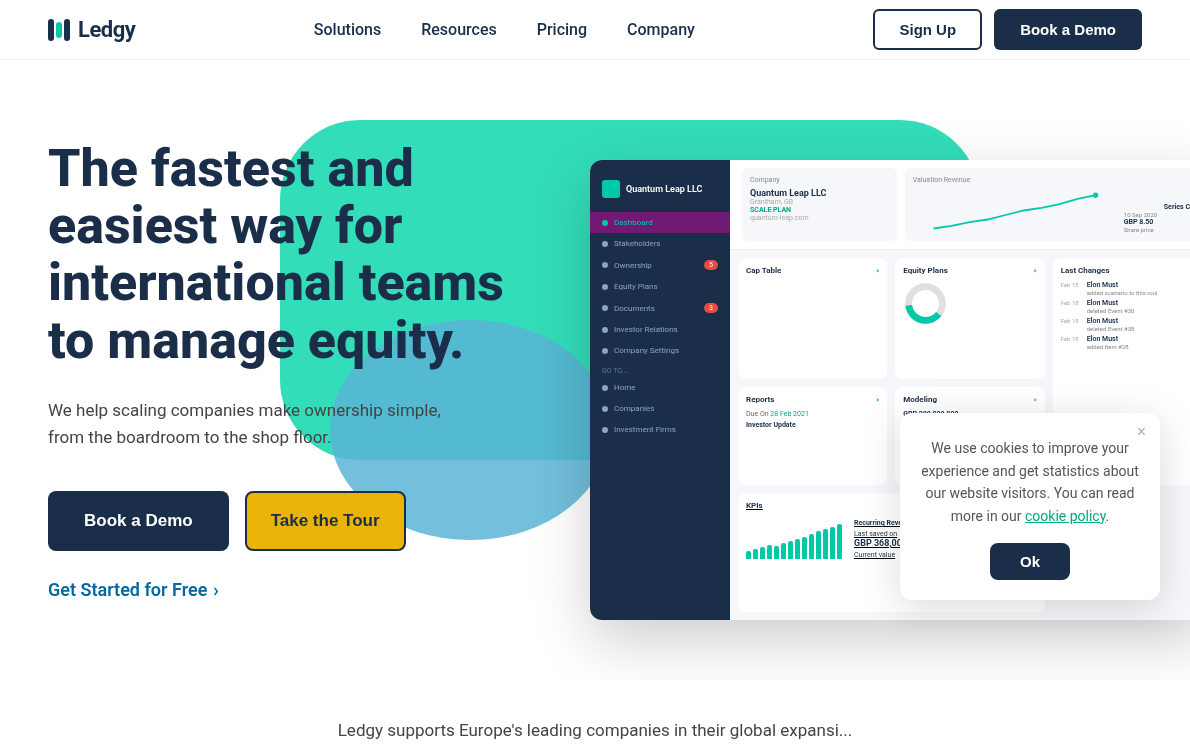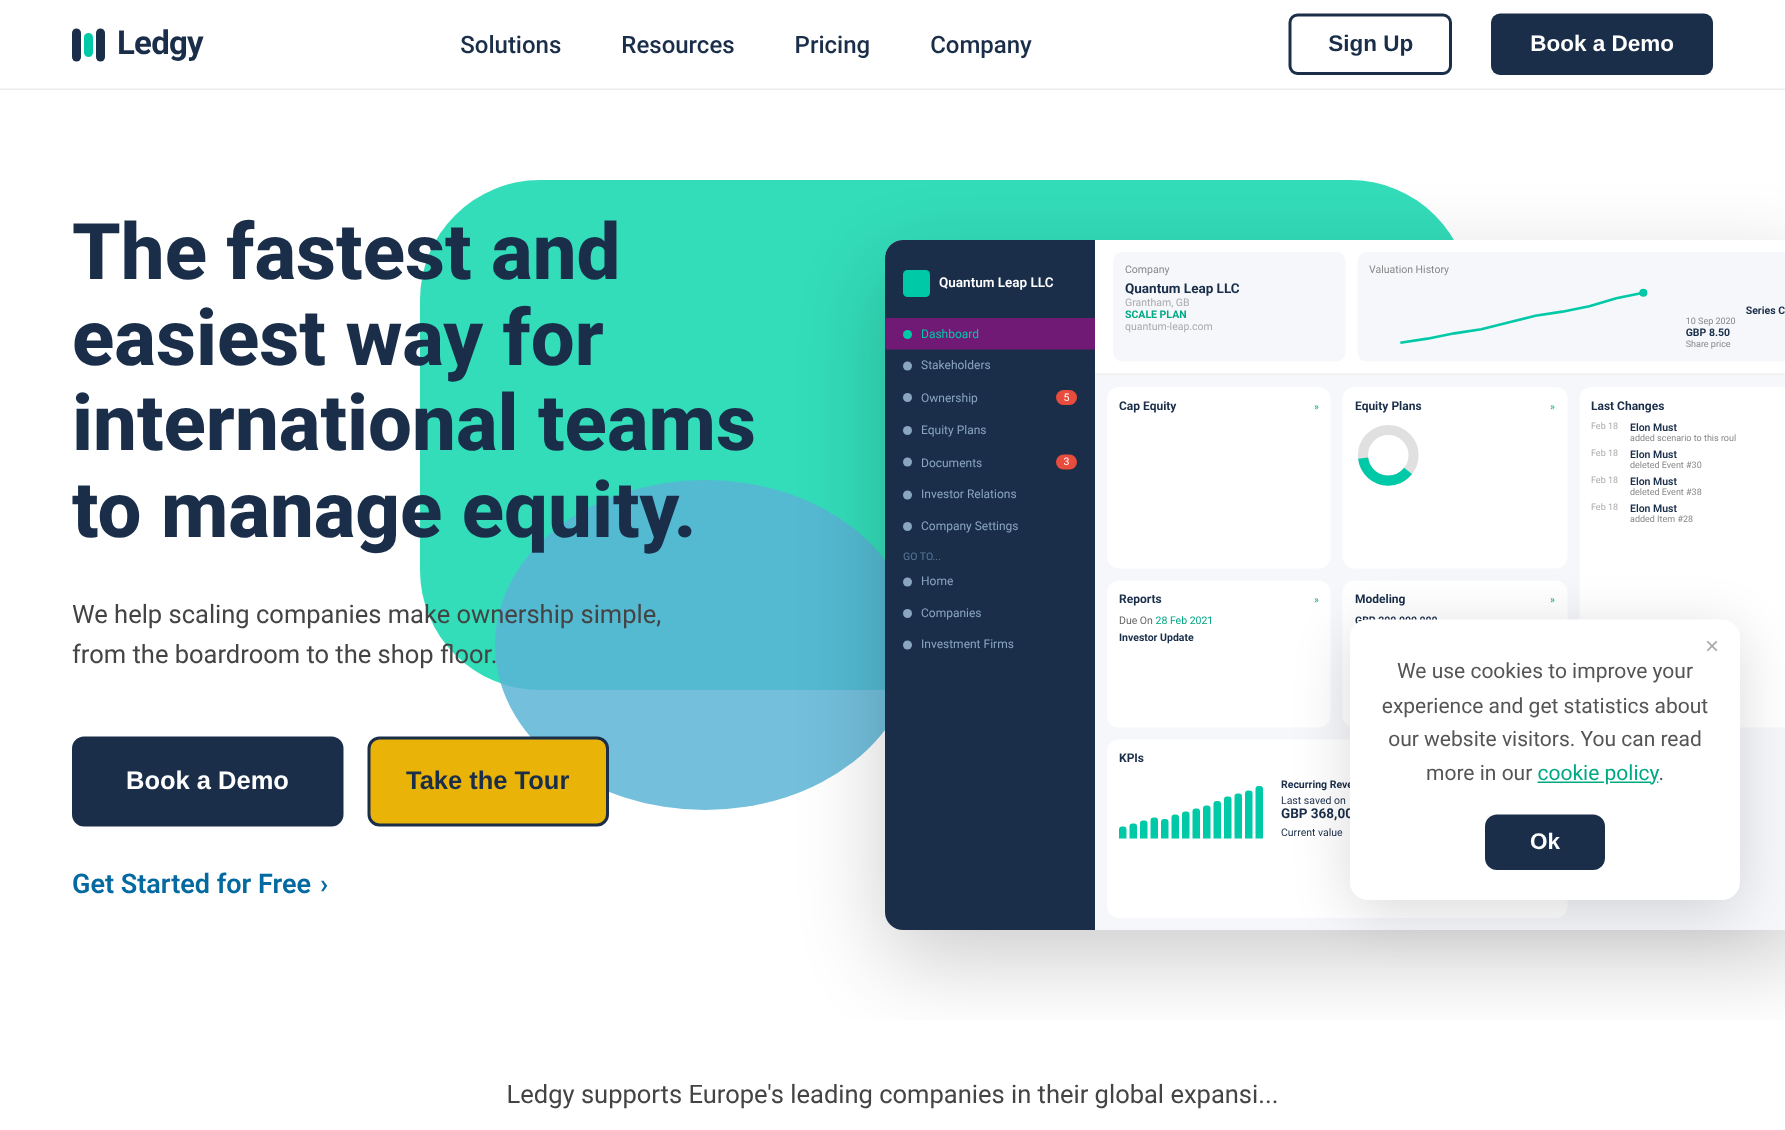--- a/index.html
+++ b/index.html
@@ -13,21 +13,21 @@
     }
     .nav-logo { display: flex; align-items: center; gap: 8px; cursor: pointer; }
     .nav-logo-icon { display: flex; align-items: center; gap: 2px; }
     .logo-bar { width: 6px; border-radius: 3px; background: #1a2e4a; }
     .logo-bar-1 { height: 22px; }
     .logo-bar-2 { height: 16px; background: #00c9a7; }
     .logo-bar-3 { height: 22px; }
     .nav-logo-text { font-size: 22px; font-weight: 700; color: #1a2e4a; letter-spacing: -0.5px; }
     .nav-links { display: flex; align-items: center; gap: 40px; }
     .nav-link { font-size: 16px; color: #1a2e4a; text-decoration: none; font-weight: 500; cursor: pointer; }
-    .nav-actions { display: flex; align-items: center; gap: 26px; }
+    .nav-actions { display: flex; align-items: center; gap: 12px; }
     .btn-signup {
       padding: 10px 24px; border: 2px solid #1a2e4a; border-radius: 6px;
       background: transparent; color: #1a2e4a; font-size: 15px; font-weight: 600;
       cursor: pointer;
     }
     .btn-demo-nav {
       padding: 12px 26px; border-radius: 6px; background: #1a2e4a;
       color: #fff; font-size: 15px; font-weight: 600; border: none; cursor: pointer;
     }
 
@@ -294,41 +294,41 @@
 
         <div class="db-topbar">
           <div class="db-topbar-card">
             <div class="db-topbar-card-title">Company</div>
             <div class="db-topbar-card-val">Quantum Leap LLC</div>
             <div class="db-topbar-card-sub">Grantham, GB</div>
             <div class="db-topbar-card-sub" style="color:#00a884; font-weight:700;">SCALE PLAN</div>
             <div class="db-topbar-card-sub">quantum-leap.com</div>
           </div>
           <div class="db-topbar-card db-valuation">
-            <div class="db-topbar-card-title">Valuation History</div>
+            <div class="db-topbar-card-title">Valuation Revenue</div>
             <div style="display:flex; align-items:flex-end; gap:8px;">
               <svg class="val-chart" viewBox="0 0 200 50" style="flex:1; height:45px;">
                 <polyline points="10,45 30,42 50,38 70,35 90,30 110,25 130,22 150,18 170,12 190,8" fill="none" stroke="#00c9a7" stroke-width="2"></polyline>
                 <circle cx="190" cy="8" r="3" fill="#00c9a7"></circle>
               </svg>
               <div style="min-width:60px;">
                 <div style="font-size:7px; color:#1a2e4a; font-weight:700;padding-left:40px;">Series C</div>
                 <div style="font-size:6px; color:#888;">10 Sep 2020</div>
                 <div style="font-size:7px; color:#1a2e4a; font-weight:700;">GBP 8.50</div>
                 <div style="font-size:6px; color:#888;">Share price</div>
               </div>
             </div>
           </div>
         </div>
 
         <div class="db-grid">
 
           <div class="db-card">
             <div class="db-card-header">
-              <span class="db-card-title">Cap Equity</span>
+              <span class="db-card-title">Cap Table</span>
               <span class="db-card-link">»</span>
             </div>
           </div>
 
           <div class="db-card">
             <div class="db-card-header">
               <span class="db-card-title">Equity Plans</span>
               <span class="db-card-link">»</span>
             </div>
             <div class="donut-wrap">
@@ -393,21 +393,21 @@
 
           <div class="db-card">
             <div class="db-card-header">
               <span class="db-card-title">Modeling</span>
               <span class="db-card-link">»</span>
             </div>
             <div class="small-item"><strong>GBP 200,000,000</strong></div>
             <div class="small-item">Valuation from Series C of Scenario 1</div>
           </div>
 
-          <div class="db-card" style="grid-column: span 2;">
+          <div class="db-card" style="grid-column: span 2; text-decoration: underline;">
             <div class="db-card-header">
               <span class="db-card-title">KPIs</span>
               <span class="db-card-link">»</span>
             </div>
             <div style="display:flex; gap:12px; align-items:flex-end;">
               <div class="kpi-bars">
                 <div class="kpi-bar" style="height:8px;"></div>
                 <div class="kpi-bar" style="height:10px;"></div>
                 <div class="kpi-bar" style="height:12px;"></div>
                 <div class="kpi-bar" style="height:14px;"></div>

